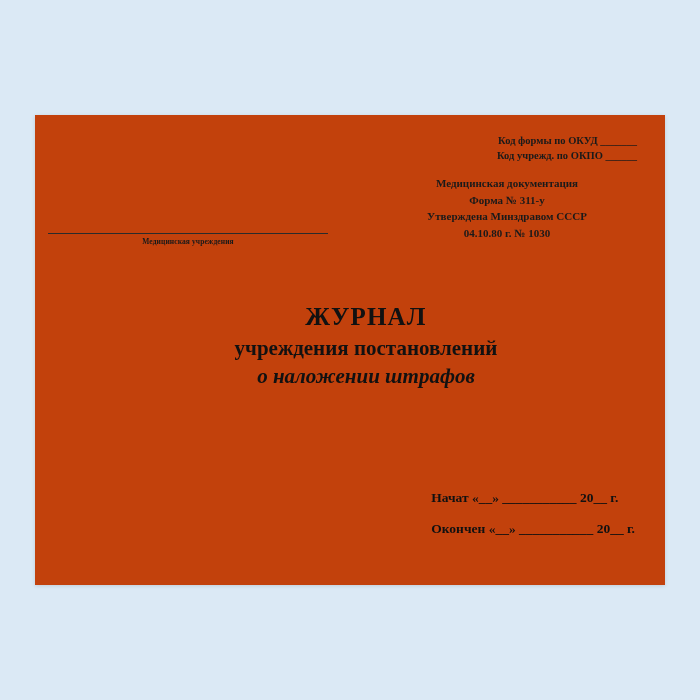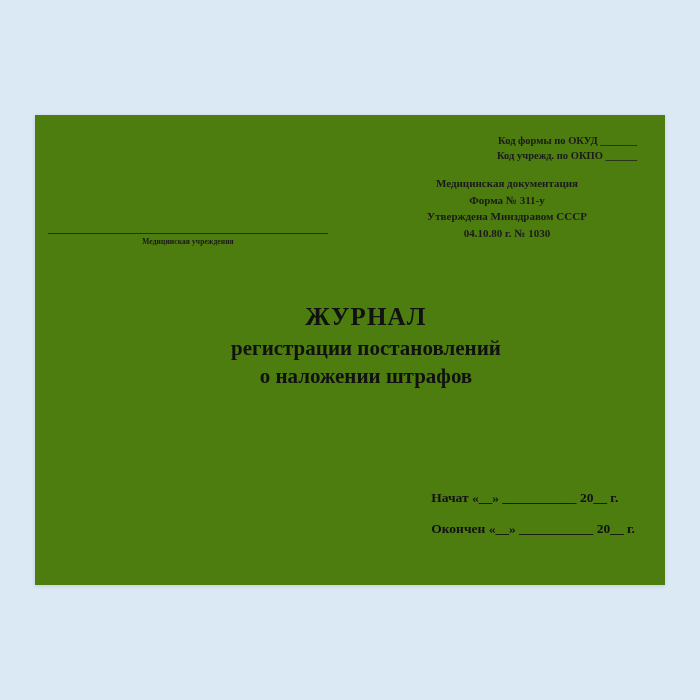--- a/index.html
+++ b/index.html
@@ -19,21 +19,21 @@
     top: 0;
     width: 700px;
     height: 700px;
   }
   .sheet {
     position: absolute;
     left: 35px;
     top: 115px;
     width: 630px;
     height: 470px;
-    background: #4d7c0f;
+    background: #c2410c;
     box-shadow: 0 1px 4px rgba(0,0,0,0.12);
   }
   
   .codes {
     position: absolute;
     right: 28px;
     top: 18px;
     text-align: right;
     font-family: "Liberation Serif", serif;
     font-size: 10.5px;
@@ -98,20 +98,21 @@
     font-family: "Liberation Serif", serif;
     font-size: 21px;
     font-weight: bold;
     line-height: 1.35;
   }
   .title .l3 {
     font-family: "Liberation Serif", serif;
     font-size: 21px;
     font-weight: bold;
     line-height: 1.35;
+    font-style: italic;
   }
   
   .dates {
     position: absolute;
     right: 30px;
     bottom: 40px;
     text-align: left;
     font-family: "Liberation Serif", serif;
     font-size: 13.5px;
     font-weight: bold;
@@ -140,21 +141,21 @@
       <div>04.10.80 г. № 1030</div>
     </div>
 
     <div class="inst">
       <div class="rule"></div>
       <div class="caption">Медицинская учреждения</div>
     </div>
 
     <div class="title">
       <div class="l1">ЖУРНАЛ</div>
-      <div class="l2">регистрации постановлений</div>
+      <div class="l2">учреждения постановлений</div>
       <div class="l3">о наложении штрафов</div>
     </div>
 
     <div class="dates">
       <div>Начат «__» ___________ 20__ г.</div>
       <div>Окончен «__» ___________ 20__ г.</div>
     </div>
 
   </div>
 </div>

